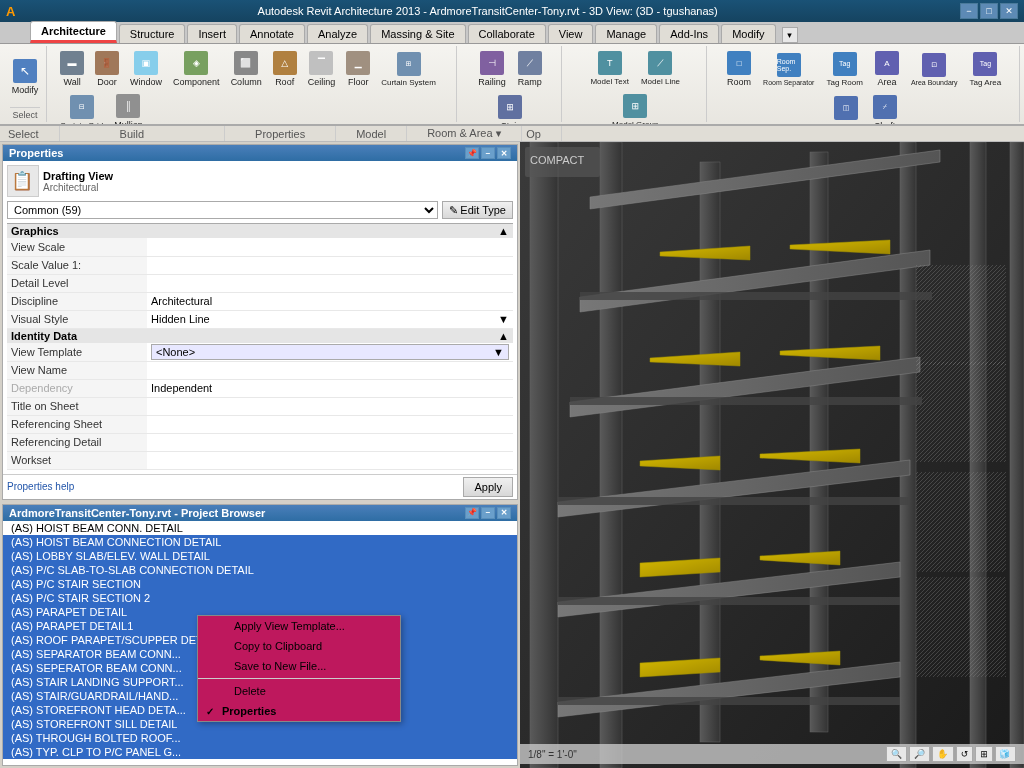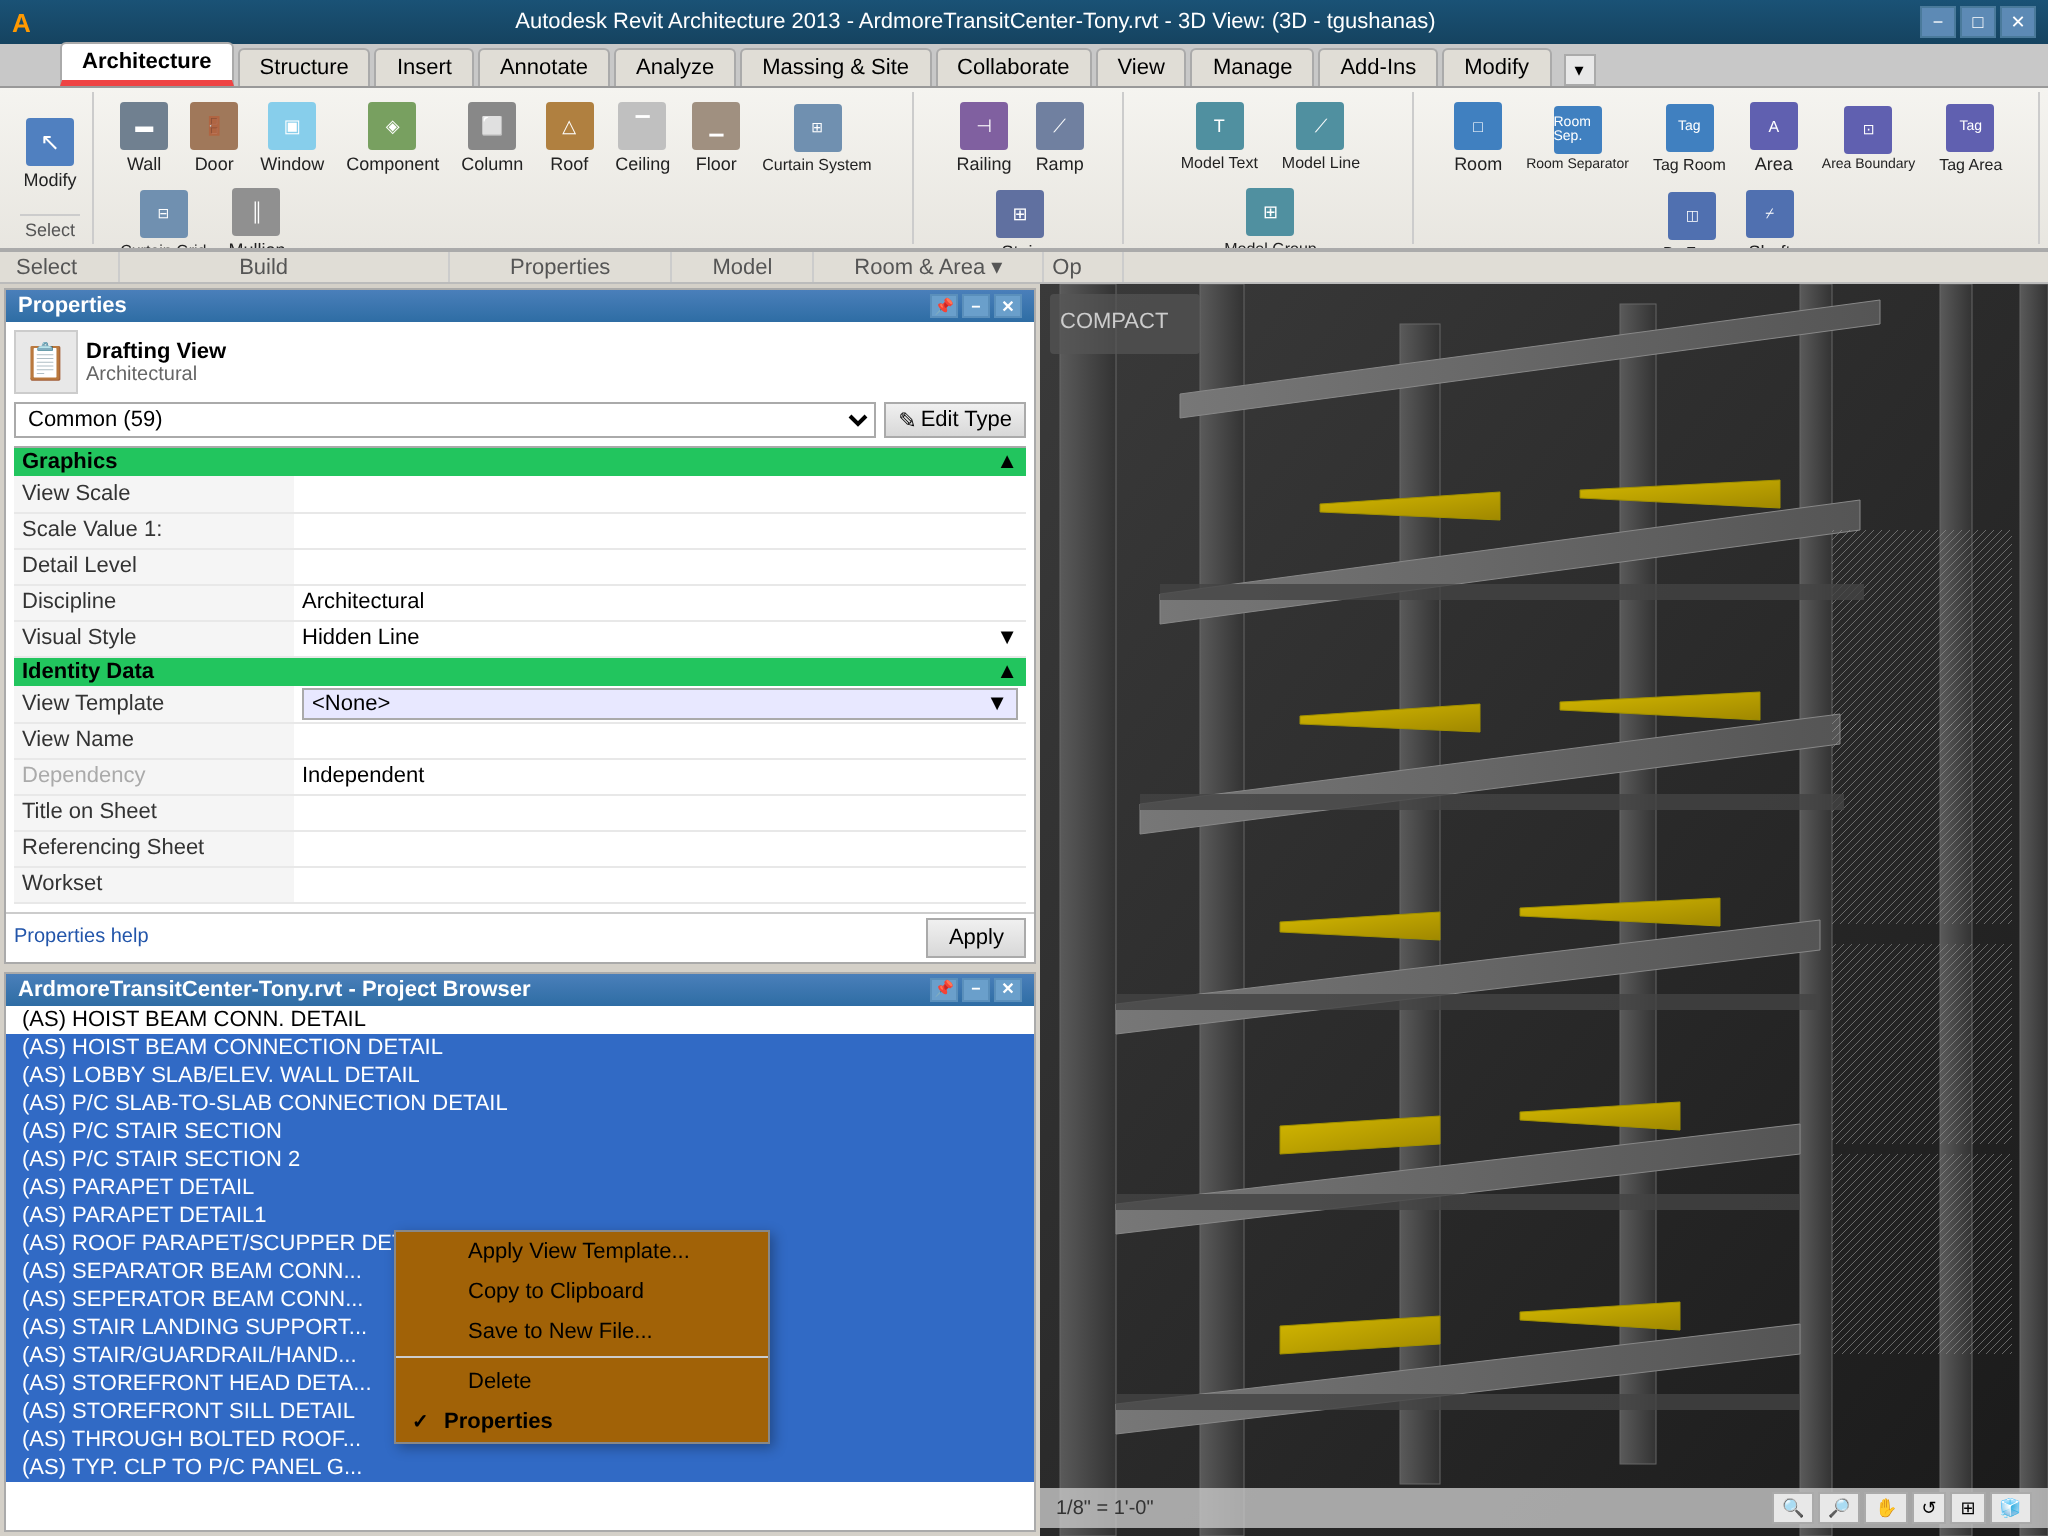--- a/index.html
+++ b/index.html
@@ -212,21 +212,21 @@
       border: 1px solid #aaa;
       background: linear-gradient(to bottom, #f0f0f0, #d8d8d8);
       font-size: 10px;
       cursor: pointer;
       display: flex; align-items: center; gap: 2px;
     }
 
     
     .props-table { width: 100%; border-collapse: collapse; }
     .props-section-header {
-      background: #22c55e;
+      background: #e5e5e5;
       font-weight: bold;
       padding: 1px 4px;
       border-top: 1px solid #aaa;
       font-size: 11px;
     }
     .props-row td {
       border-bottom: 1px solid #e8e8e8;
       padding: 1px 4px;
       height: 18px;
     }
@@ -302,22 +302,22 @@
     .browser-item.selected {
       background: #316ac5;
       color: #fff;
     }
 
     
     #context-menu {
       position: absolute;
       left: 197px;
       top: 615px;
-      width: 188px;
-      background: #a16207;
+      width: 204px;
+      background: #be185d;
       border: 1px solid #888;
       box-shadow: 2px 2px 6px rgba(0,0,0,0.3);
       z-index: 1000;
       font-size: 12px;
     }
     .ctx-menu-item {
       padding: 4px 20px;
       cursor: pointer;
       display: flex;
       align-items: center;
@@ -629,20 +629,24 @@
           <tr class="props-row">
             <td class="prop-name" style="color:#aaa;">Dependency</td>
             <td class="prop-value">Independent</td>
           </tr>
           <tr class="props-row">
             <td class="prop-name">Title on Sheet</td>
             <td class="prop-value"></td>
           </tr>
           <tr class="props-row">
             <td class="prop-name">Referencing Sheet</td>
+            <td class="prop-value"></td>
+          </tr>
+          <tr class="props-row">
+            <td class="prop-name">Referencing Detail</td>
             <td class="prop-value"></td>
           </tr>
           <tr class="props-row">
             <td class="prop-name">Workset</td>
             <td class="prop-value"></td>
           </tr>
         </tbody>
           </table>
       </div>
       <div id="props-footer">

